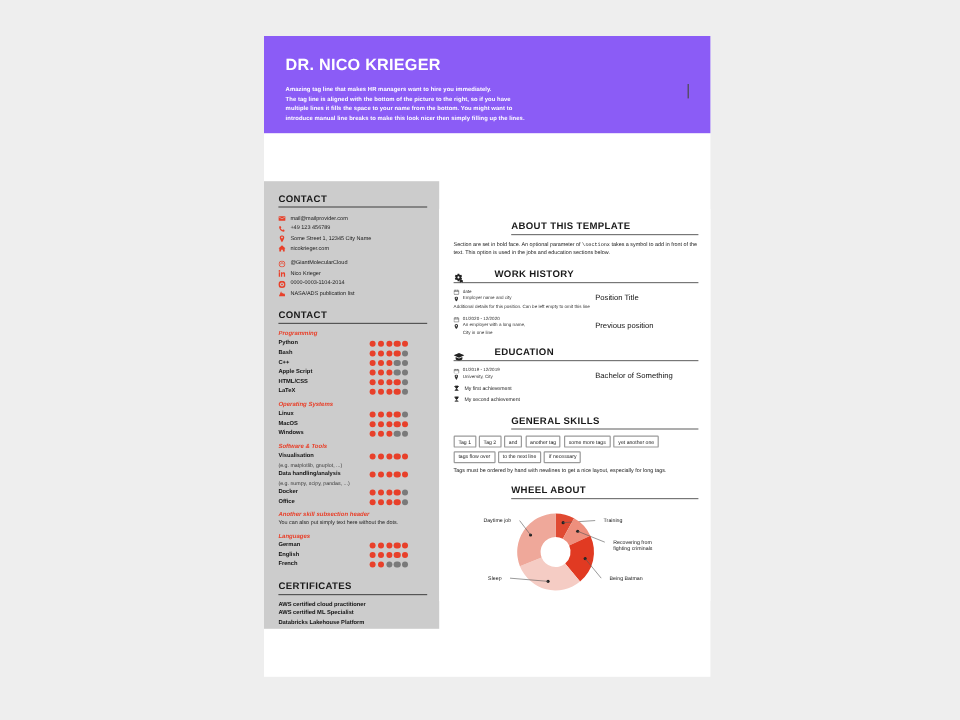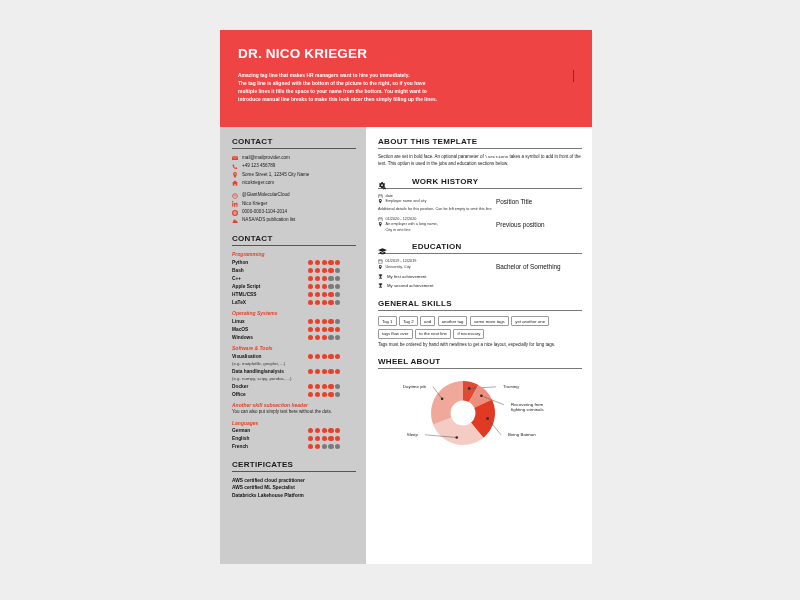--- a/index.html
+++ b/index.html
@@ -12,24 +12,24 @@
   }
   #page {
     position: absolute;
     left: 220px; top: 30px;
     width: 372px; height: 534px;
     background: #ffffff;
     display: flex; flex-direction: column;
   }
   
   .header {
-    background: #ef4444;
+    background: #8b5cf6;
     color: #ffffff;
     padding: 16px 18px 12px 18px;
-    height: 97px;
+    height: 81px;
     position: relative;
   }
   .name {
     font-size: 13.5px;
     font-weight: bold;
     letter-spacing: 0.2px;
     margin-bottom: 11px;
   }
   .tagline {
     font-size: 4.9px;
@@ -38,42 +38,42 @@
     letter-spacing: 0.05px;
     max-width: 300px;
   }
   .photo-marker {
     position: absolute;
     right: 18px; top: 40px;
     width: 1px; height: 12px;
     background: #4a4a4a;
   }
   
-  .body { display: flex; flex: 1; min-height: 0; }
+  .body { display: flex; flex: 1; min-height: 0; align-items: center; }
   .sidebar {
     width: 146px;
     background: #cccccc;
     padding: 10px 10px 0 12px;
   }
   .main {
     flex: 1;
     background: #ffffff;
     padding: 10px 10px 0 12px;
   }
   
   .sec-title {
     font-size: 8px;
     font-weight: bold;
     letter-spacing: 0.3px;
     color: #1a1a1a;
     padding-bottom: 2px;
     border-bottom: 1.2px solid #555;
     margin-bottom: 5px;
   }
-  .sec-title.main-t { border-bottom: 1.2px solid #777; }
+  .sec-title.main-t { border-bottom: 1.2px solid #777; margin-left: 48px; }
   .sec-title-row {
     display: flex; align-items: center; gap: 5px;
     border-bottom: 1.2px solid #777;
     padding-bottom: 2px; margin-bottom: 5px;
   }
   .sec-title-row .t {
     font-size: 8px; font-weight: bold; letter-spacing: 0.3px; color:#1a1a1a;
   }
   .sec-ico { width: 9px; height: 9px; color:#222; display:block; }
   .sec-gap { margin-top: 9px; gap: 25px; }

